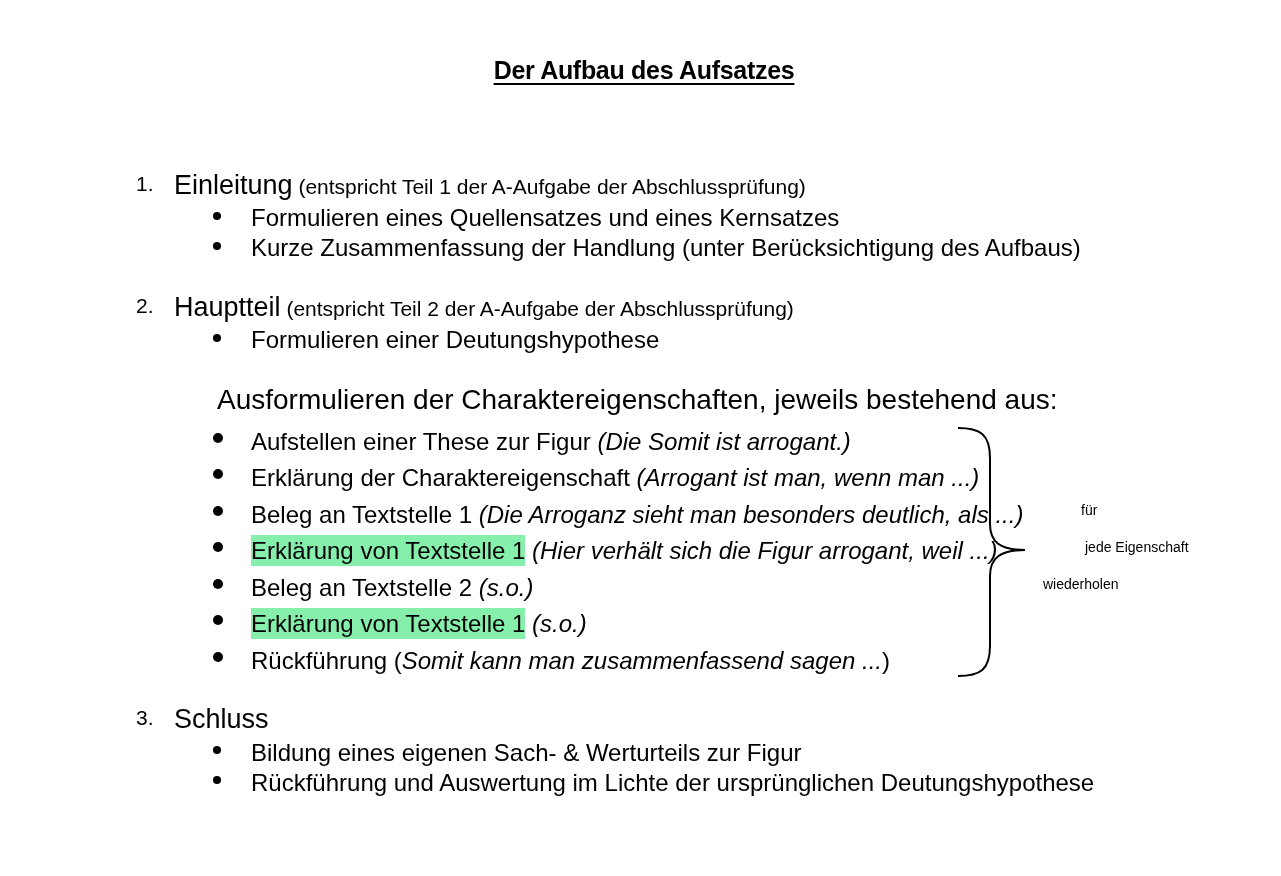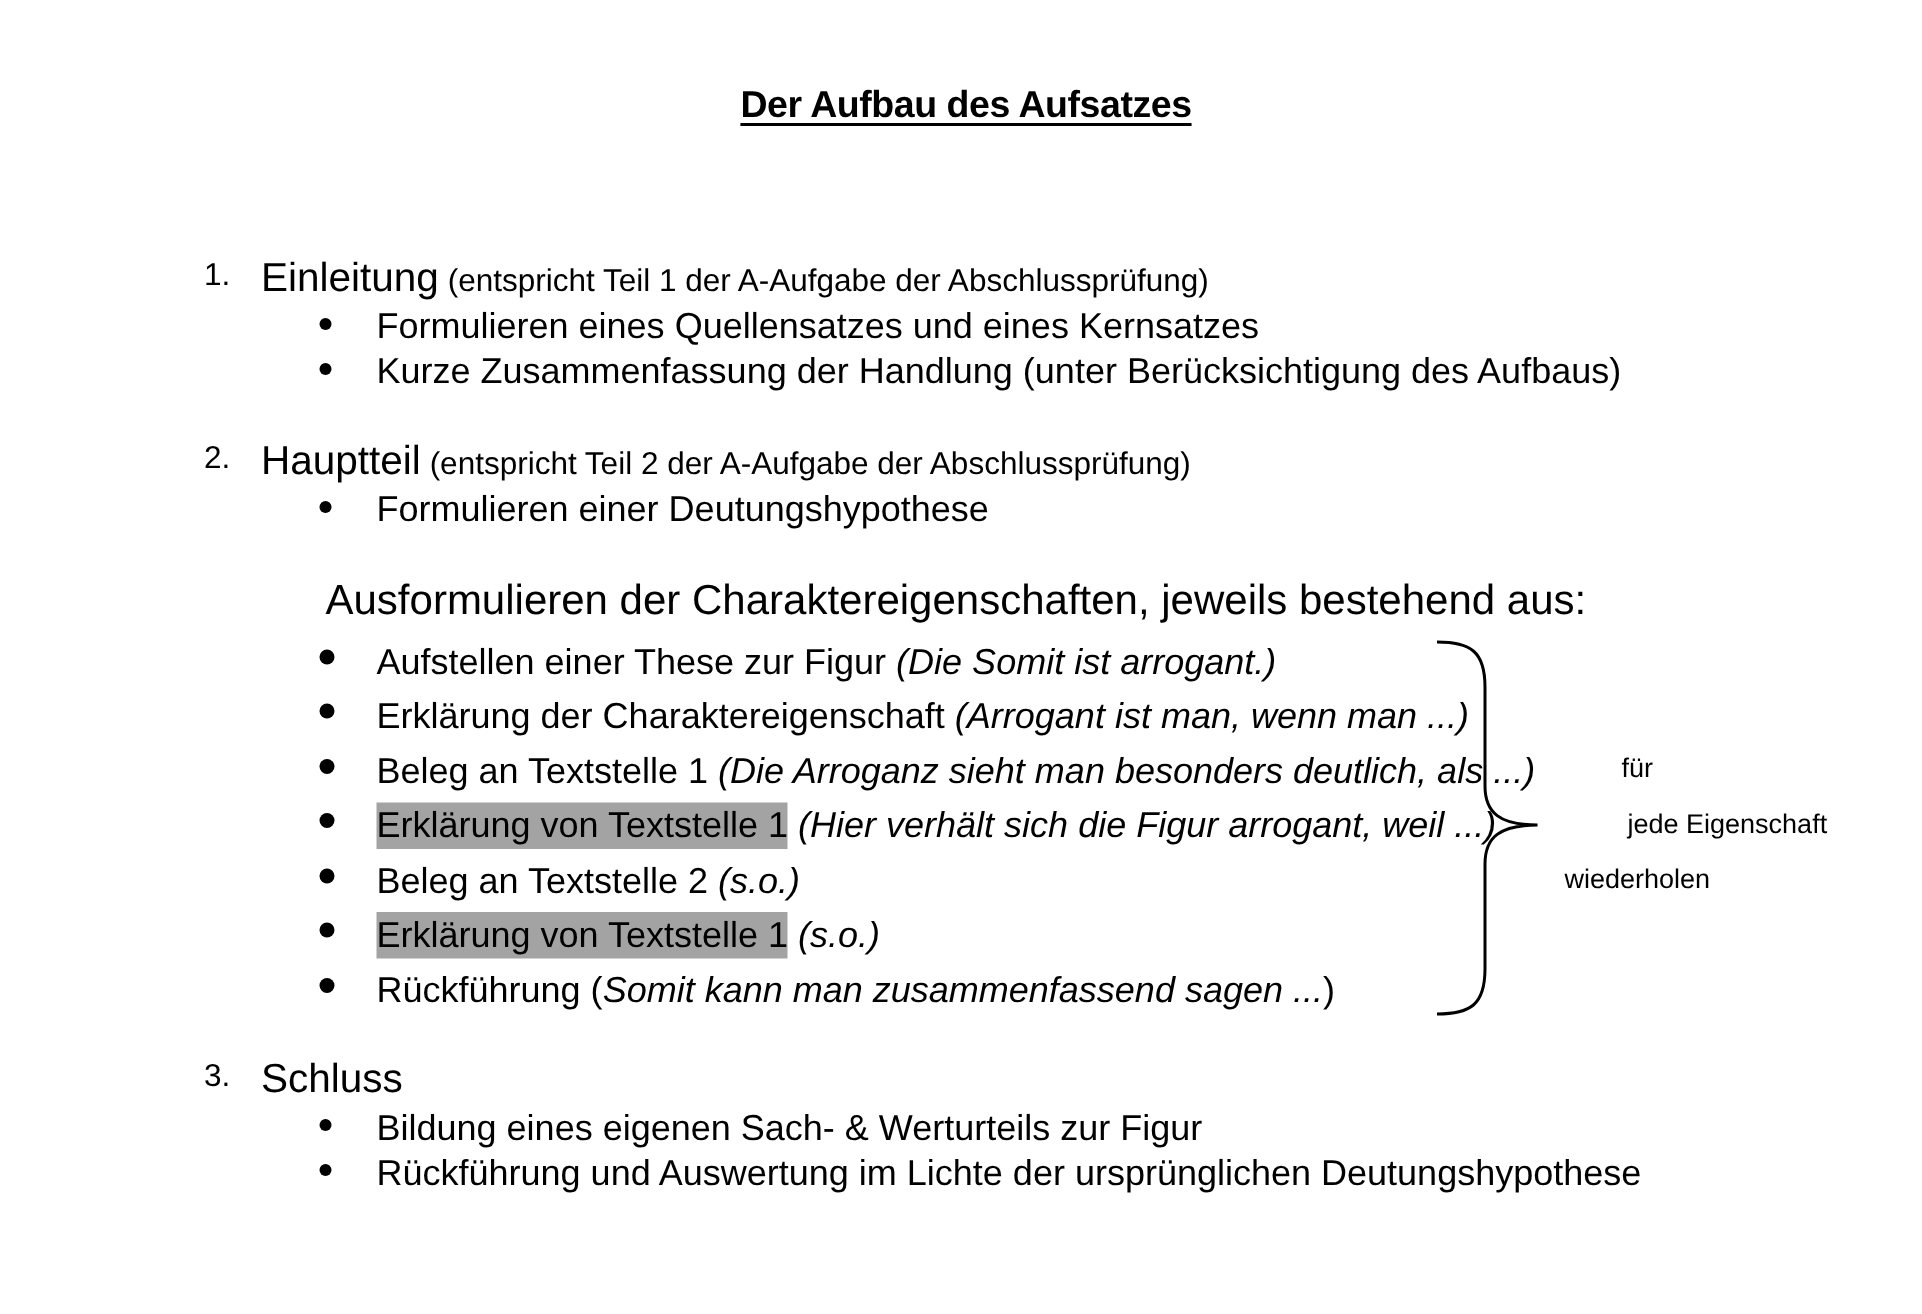--- a/index.html
+++ b/index.html
@@ -8,22 +8,22 @@
   .abs { position:absolute; white-space:nowrap; }
   .title { left:0; width:1288px; text-align:center; top:56px; font-size:25px; font-weight:bold;
            text-decoration:underline; text-decoration-thickness:2px; text-underline-offset:4px; letter-spacing:-0.3px; }
   .num { font-size:21px; }
   .head { font-size:21px; }
   .head .big { font-size:27px; }
   .bul { font-size:24px; }
   .dot { position:absolute; width:8px; height:8px; border-radius:50%; background:#000; }
   .dot.big { width:10px; height:10px; }
   .it { font-style:italic; }
-  .hl { background:#a3a3a3; padding:2px 0; }
-  .brace-text { font-size:18px; }
+  .hl { background:#86efac; padding:2px 0; }
+  .brace-text { font-size:14px; }
 </style>
 </head>
 <body>
 
 <div class="abs title">Der Aufbau des Aufsatzes</div>
 
 <div class="abs num" style="left:136px;top:172px;">1.</div>
 <div class="abs head" style="left:174px;top:170px;">
   <span class="big">Einleitung</span>
   <span>(entspricht Teil 1 der A-Aufgabe der Abschlussprüfung)</span>

